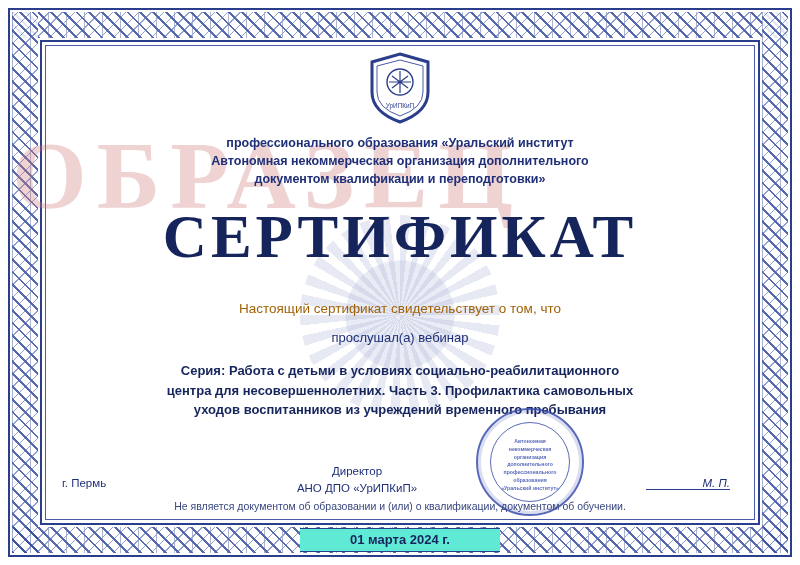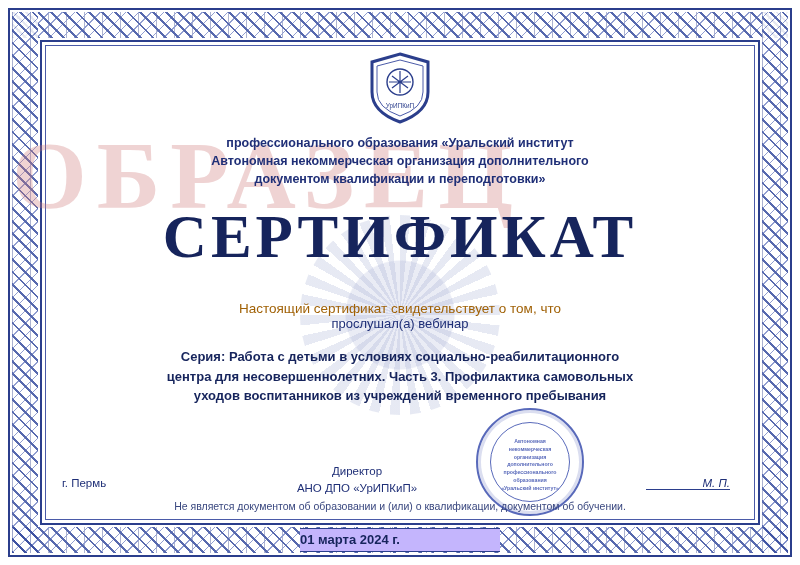--- a/index.html
+++ b/index.html
@@ -142,20 +142,21 @@
     font-weight: bold;
     color: #16245c;
     padding-bottom: 4px;
   }
   .name-rule {
     border-bottom: 1.5px solid #2b3e8c;
     height: 0;
   }
 
   .listened {
+    margin-top: 14px;
     font-size: 13px;
     color: #1f2f77;
   }
 
   .course {
     margin: 16px auto 0 auto;
     width: 560px;
     font-size: 13px;
     font-weight: bold;
     line-height: 1.5;
@@ -235,28 +236,28 @@
     text-align: center;
     font-size: 10.5px;
     color: #39477f;
   }
 
   .date-box {
     position: absolute;
     left: 300px;
     top: 528px;
     width: 200px;
-    text-align: left;
+    text-align: center;
     font-size: 13px;
     font-weight: bold;
     color: #16245c;
     padding: 3px 0 4px 0;
     border-top: 1.5px solid #2b3e8c;
     border-bottom: 1.5px solid #2b3e8c;
-    background: #c4b5fd;
+    background: #5eead4;
   }
 </style>
 </head>
 <body>
 
 <div class="page">
 
   <div class="frame-outer"></div>
   <div class="orn top"></div>
   <div class="orn bottom"></div>

